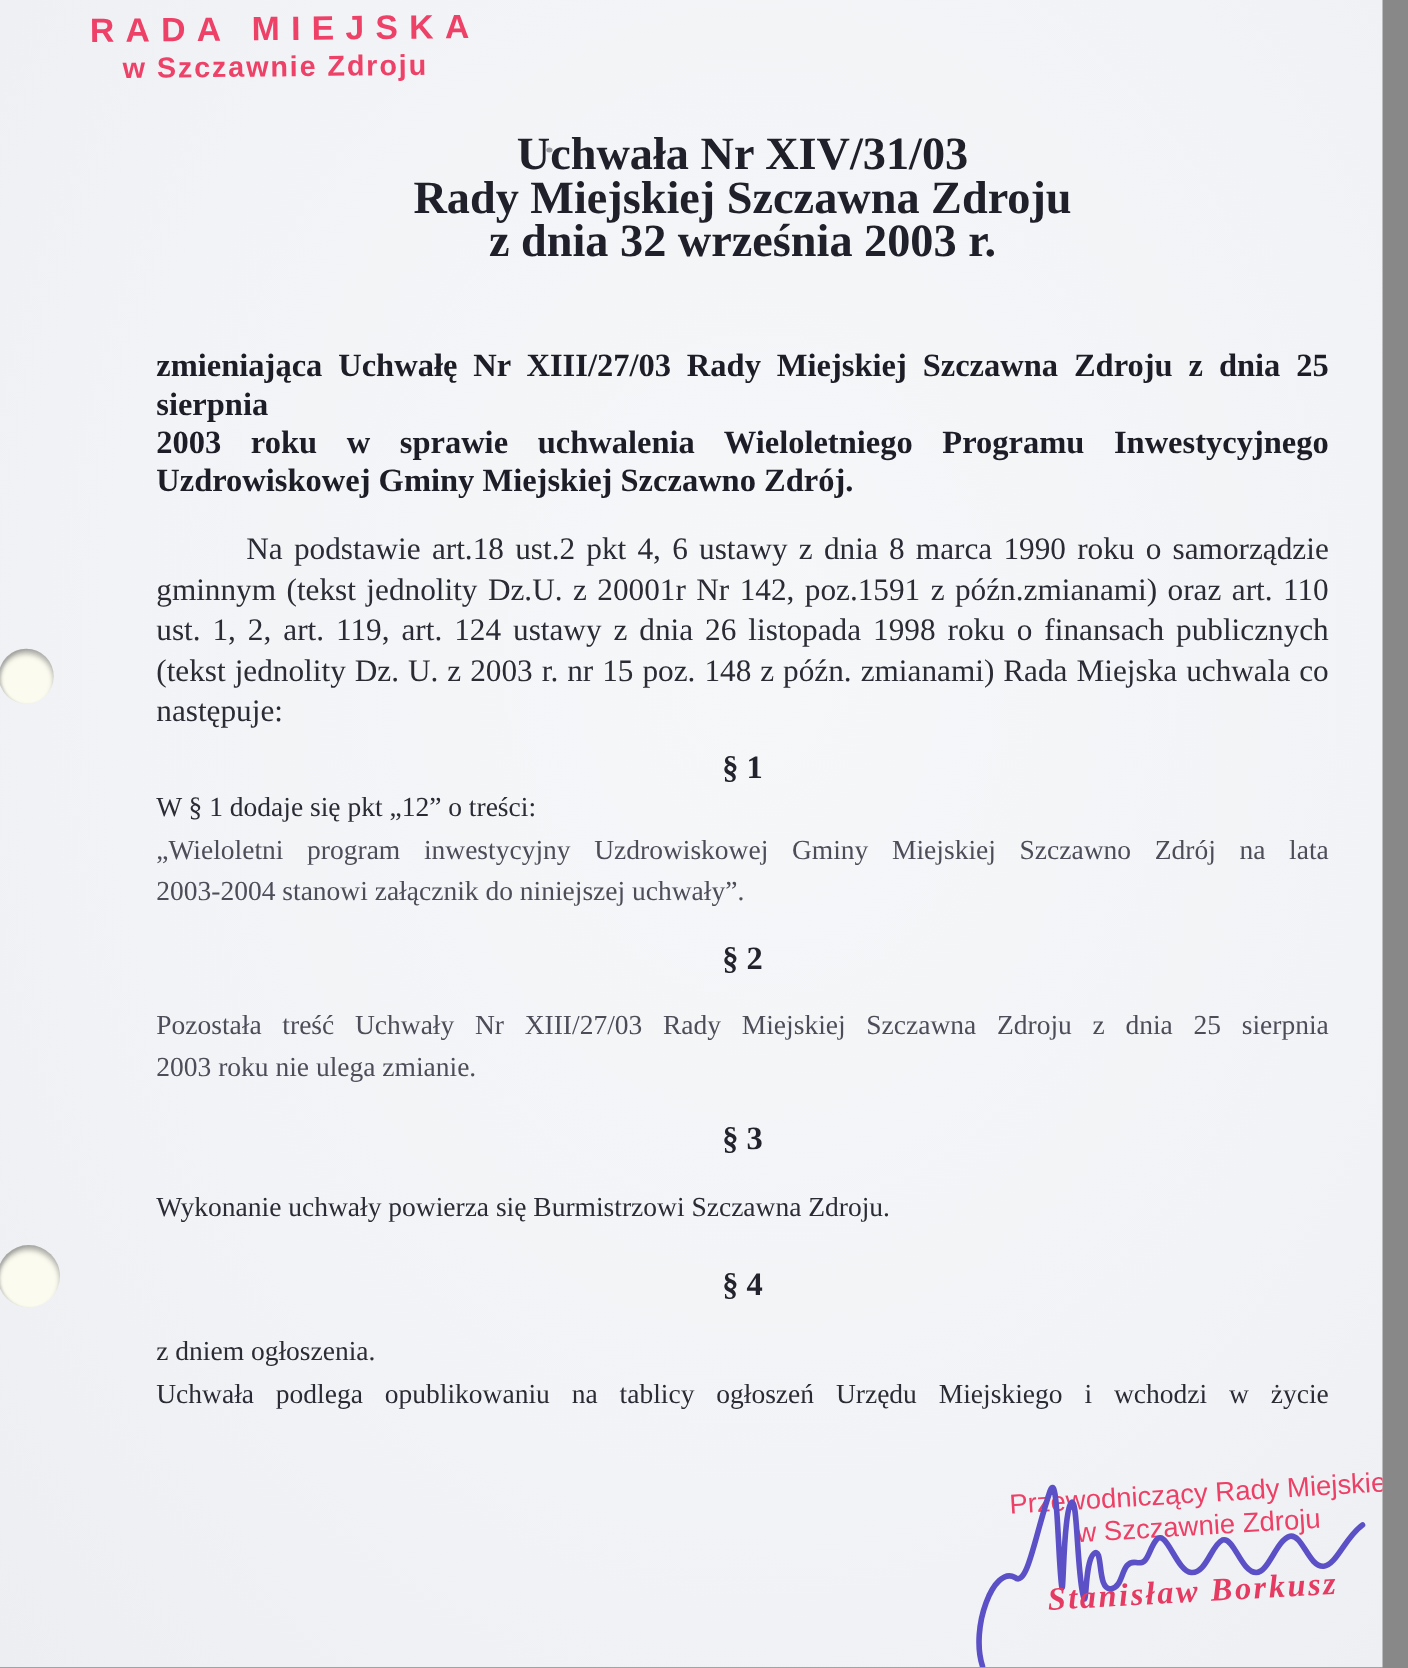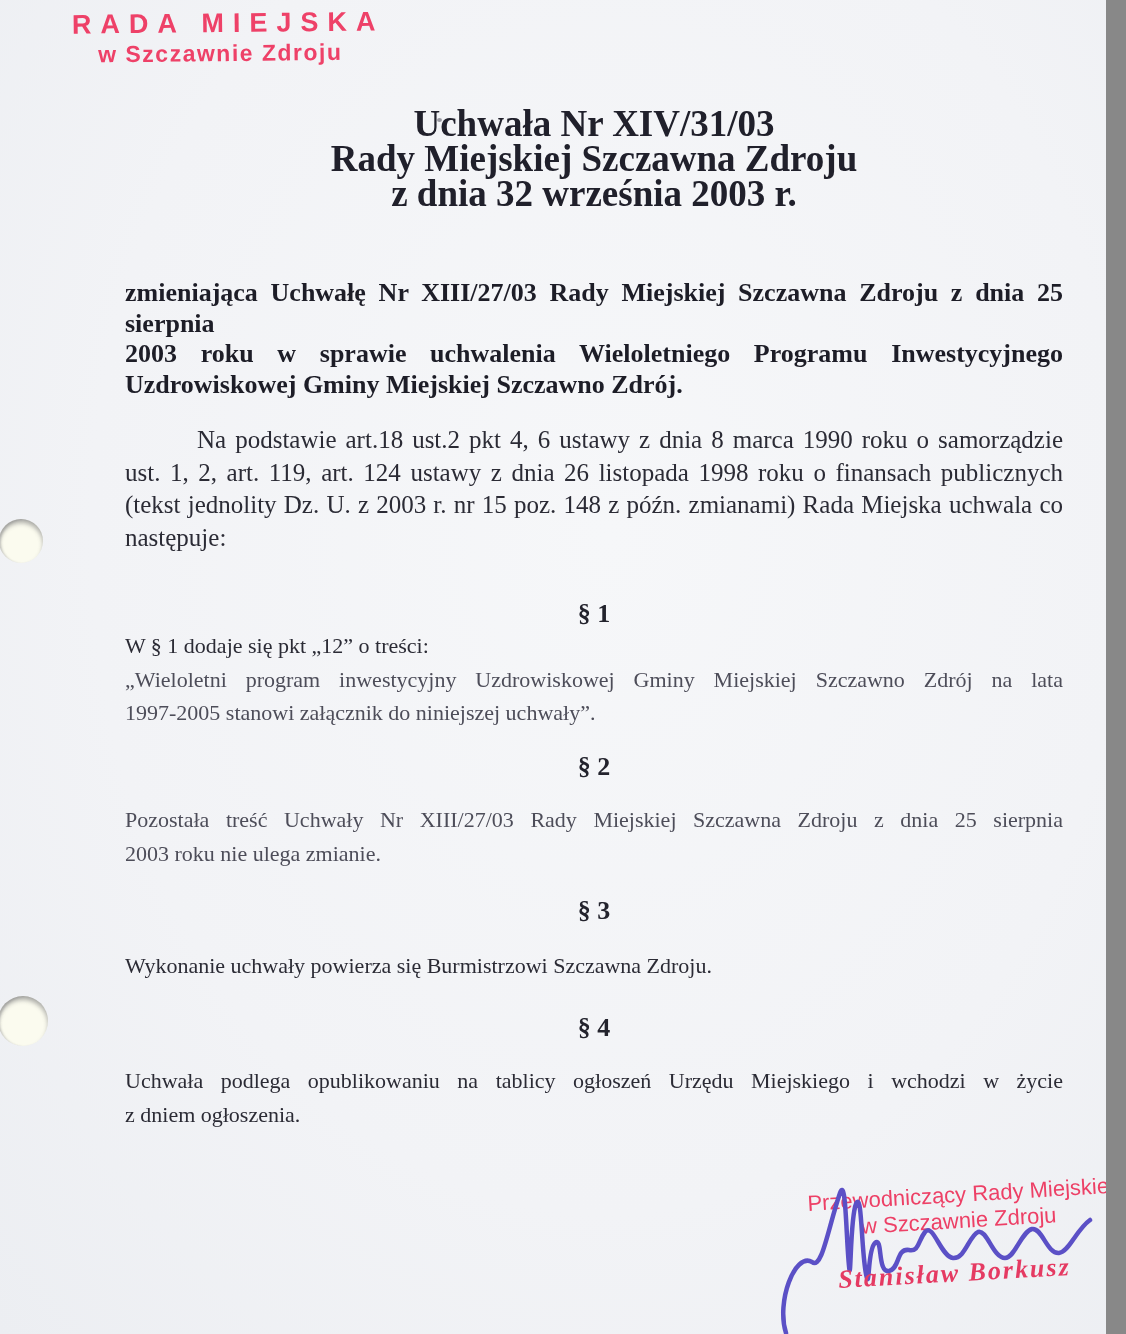--- a/index.html
+++ b/index.html
@@ -99,47 +99,48 @@
   </div>
 
   <div id="subject" class="col">
     <div class="line just">zmieniająca Uchwałę Nr XIII/27/03 Rady Miejskiej Szczawna Zdroju z dnia 25 sierpnia</div>
     <div class="line just">2003 roku w sprawie uchwalenia Wieloletniego Programu Inwestycyjnego</div>
     <div class="line">Uzdrowiskowej Gminy Miejskiej Szczawno Zdrój.</div>
   </div>
 
   <div id="preamble" class="col">
     <div class="line just">Na podstawie art.18 ust.2 pkt 4, 6 ustawy z dnia 8 marca 1990 roku o samorządzie</div>
+    <div class="line just">gminnym (tekst jednolity Dz.U. z 20001r Nr 142, poz.1591 z późn.zmianami) oraz art. 110</div>
     <div class="line just">ust. 1, 2, art. 119, art. 124 ustawy z dnia 26 listopada 1998 roku o finansach publicznych</div>
     <div class="line just">(tekst jednolity Dz. U. z 2003 r. nr 15 poz. 148 z późn. zmianami) Rada Miejska uchwala co</div>
     <div class="line">następuje:</div>
   </div>
 
   <div class="sec-head" id="sec1-head">§ 1</div>
   <div class="col sec-body" id="sec1-body">
     <div class="line">W § 1 dodaje się  pkt „12” o treści:</div>
     <div class="line just dim">„Wieloletni program inwestycyjny Uzdrowiskowej Gminy Miejskiej Szczawno Zdrój na lata</div>
-    <div class="line dim">1997-2005 stanowi załącznik do niniejszej uchwały”.</div>
+    <div class="line dim">2003-2004 stanowi załącznik do niniejszej uchwały”.</div>
   </div>
 
   <div class="sec-head" id="sec2-head">§ 2</div>
   <div class="col sec-body" id="sec2-body">
     <div class="line just dim">Pozostała treść Uchwały Nr XIII/27/03 Rady Miejskiej Szczawna Zdroju z dnia 25 sierpnia</div>
     <div class="line dim">2003 roku nie ulega zmianie.</div>
   </div>
 
   <div class="sec-head" id="sec3-head">§ 3</div>
   <div class="col sec-body" id="sec3-body">
     <div class="line">Wykonanie uchwały powierza się Burmistrzowi Szczawna Zdroju.</div>
   </div>
 
   <div class="sec-head" id="sec4-head">§ 4</div>
   <div class="col sec-body" id="sec4-body">
+    <div class="line">z dniem ogłoszenia.</div>
     <div class="line just">Uchwała podlega opublikowaniu na tablicy ogłoszeń Urzędu Miejskiego i wchodzi w życie</div>
-    <div class="line">z dniem ogłoszenia.</div>
   </div>
 
   <div id="sig-stamp">
     <div>Przewodniczący Rady Miejskiej</div>
     <div>w Szczawnie Zdroju</div>
   </div>
 
   <svg id="sig-svg" width="1126" height="1334" viewBox="0 0 1126 1334">
     <path d="M 786 1333
              C 776 1302, 795 1252, 812 1262

